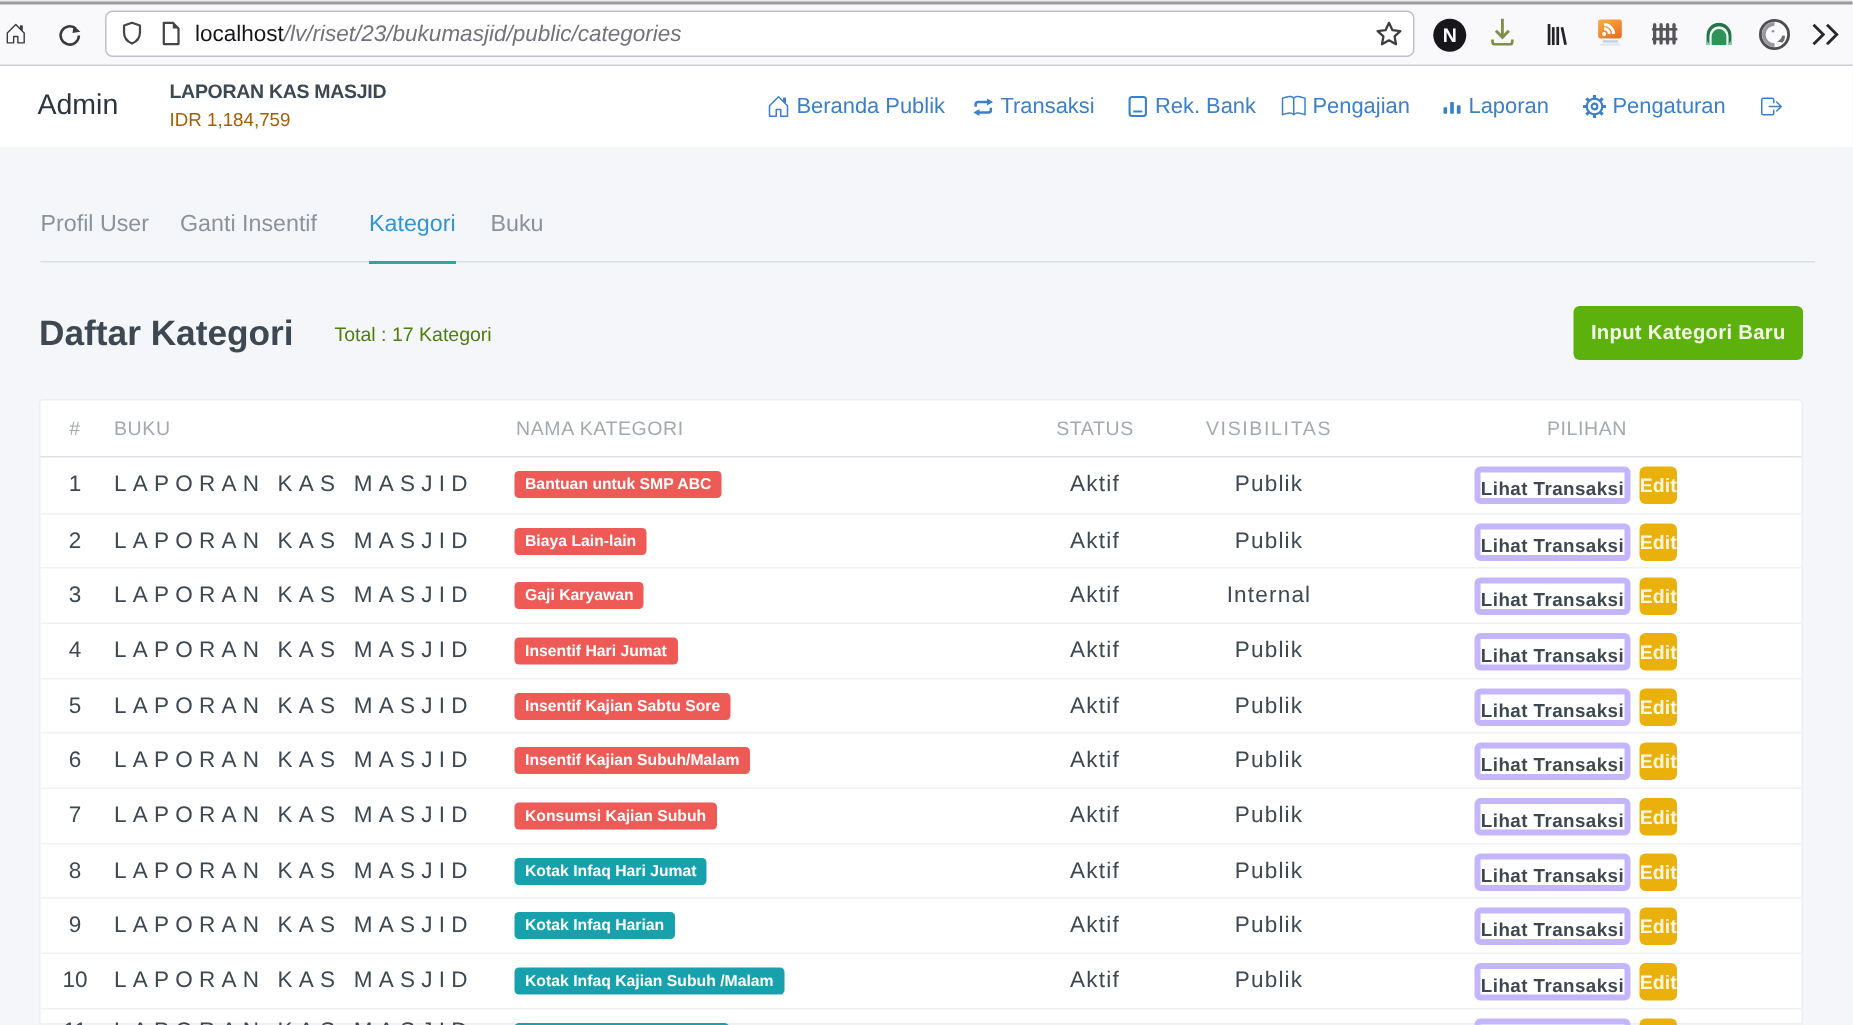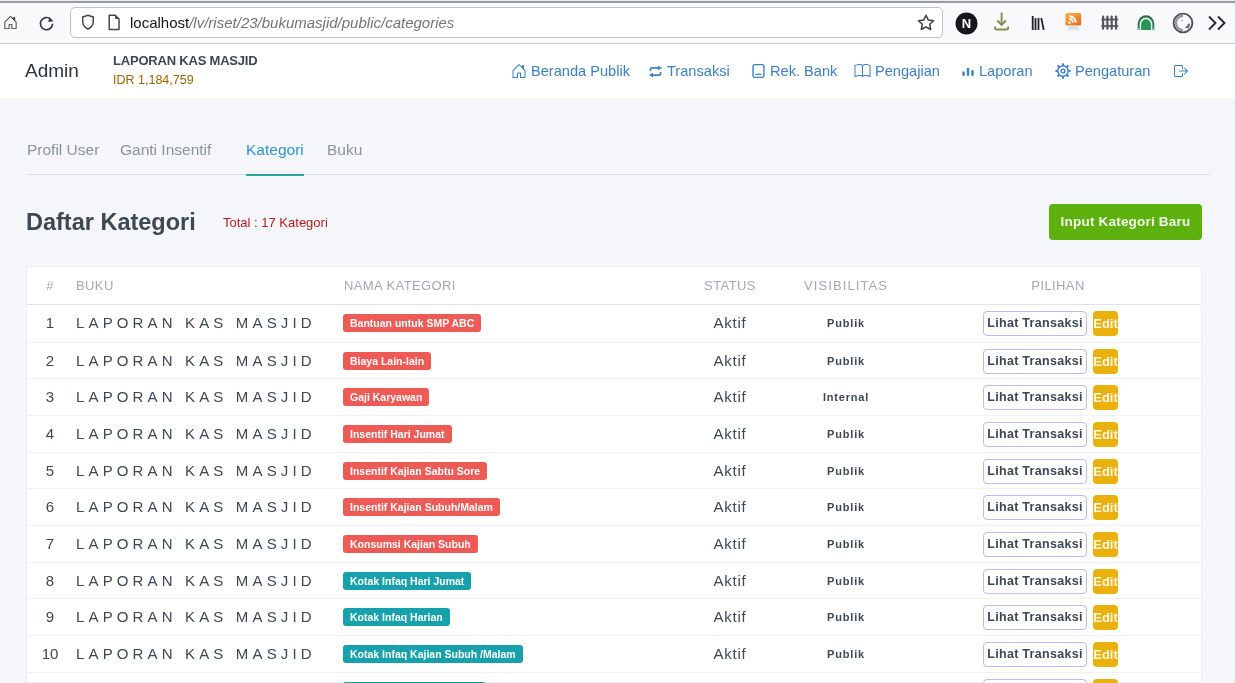--- a/index.html
+++ b/index.html
@@ -19,36 +19,36 @@
 #brand2 { position:absolute; left:113px; top:29px; font-size:12.5px; color:#a16207; }
 .nav { position:absolute; top:44px; height:54px; display:flex; align-items:center; color:#3c80c8; font-size:14.6px; white-space:nowrap; }
 .nav svg { margin-right:4px; }
 
 .tab { position:absolute; top:141px; font-size:15.5px; color:#8a939c; }
 .tab.active { color:#3295d2; }
 #tabline { position:absolute; left:27px; top:174px; width:1183px; height:1px; background:#dadfe4; }
 #tabunder { position:absolute; left:246px; top:173.5px; width:58px; height:2.5px; background:#2ca69f; }
 
 #h1 { position:absolute; left:26px; top:209px; font-size:23.5px; font-weight:bold; color:#3d4852; letter-spacing:0; }
-#total { position:absolute; left:223px; top:215px; font-size:13px; color:#b91c1c; }
+#total { position:absolute; left:223px; top:215px; font-size:13px; color:#4d7c0f; }
 #btn-new { position:absolute; left:1049px; top:204px; width:153px; height:36px; background:#5cb10d; border-radius:4px; color:#f3fbe9; font-size:13.5px; font-weight:bold; text-align:center; line-height:36px; letter-spacing:0.2px; }
 
 #card { position:absolute; left:26px; top:266px; width:1176px; height:417px; background:#ffffff; border:1px solid #eceef1; border-radius:3px 3px 0 0; }
 .hrow { position:absolute; left:0; top:0; width:1174px; height:38px; border-bottom:1px solid #dfe3e7; }
 .hcell { position:absolute; top:0; height:38px; line-height:38px; font-size:13px; color:#a3a9b0; letter-spacing:0.4px; }
 .trow { position:absolute; left:0; width:1174px; height:37px; border-top:1px solid #eff1f3; }
 .trow.first { border-top:none; }
 .num { position:absolute; left:10px; width:26px; text-align:center; top:0; height:36px; line-height:36px; font-size:15px; color:#3d4852; }
 .buku { position:absolute; left:49px; top:0; height:36px; line-height:36px; font-size:15px; color:#3d4852; letter-spacing:4.15px; }
 .badge { position:absolute; left:316px; top:9px; height:18px; line-height:18px; padding:0 7px; border-radius:3px; font-size:10.5px; font-weight:bold; color:#fff; letter-spacing:0; }
 .badge.red { background:#ee5a55; }
 .badge.teal { background:#17a1ad; }
 .stat { position:absolute; left:653px; width:100px; text-align:center; top:0; height:36px; line-height:36px; font-size:15px; color:#3d4852; letter-spacing:0.8px; }
-.vis { position:absolute; left:769px; width:100px; text-align:center; top:0; height:36px; line-height:36px; font-size:11px; color:#3d4852; letter-spacing:0.8px;font-weight:bold; }
-.b-lihat { position:absolute; left:956px; top:6px; width:104px; height:25px; background:#fff; border:1px solid #c4b5fd; border-radius:4px; text-align:center; line-height:23px; font-size:12.5px; font-weight:bold; color:#3d4852; letter-spacing:0.3px; }
+.vis { position:absolute; left:769px; width:100px; text-align:center; top:0; height:36px; line-height:36px; font-size:15px; color:#3d4852; letter-spacing:0.8px; }
+.b-lihat { position:absolute; left:956px; top:6px; width:104px; height:25px; background:#fff; border:4px solid #c4b5fd; border-radius:4px; text-align:center; line-height:23px; font-size:12.5px; font-weight:bold; color:#3d4852; letter-spacing:0.3px; }
 .b-edit { position:absolute; left:1066px; top:6px; width:25px; height:25px; background:#eab10c; border-radius:4px; text-align:center; line-height:25px; font-size:13px; font-weight:bold; color:#fdf7e3; }
 </style>
 </head>
 <body>
 <div id="content" class="abs" style="left:0;top:98px;width:1235px;height:585px;background:#f4f6f9;"></div>
 <div id="chrome">
   <div class="topline"></div>
     <div class="topline2"></div>
   <div id="urlbar"></div>
   <div id="urltext">localhost<span>/lv/riset/23/bukumasjid/public/categories</span></div>

